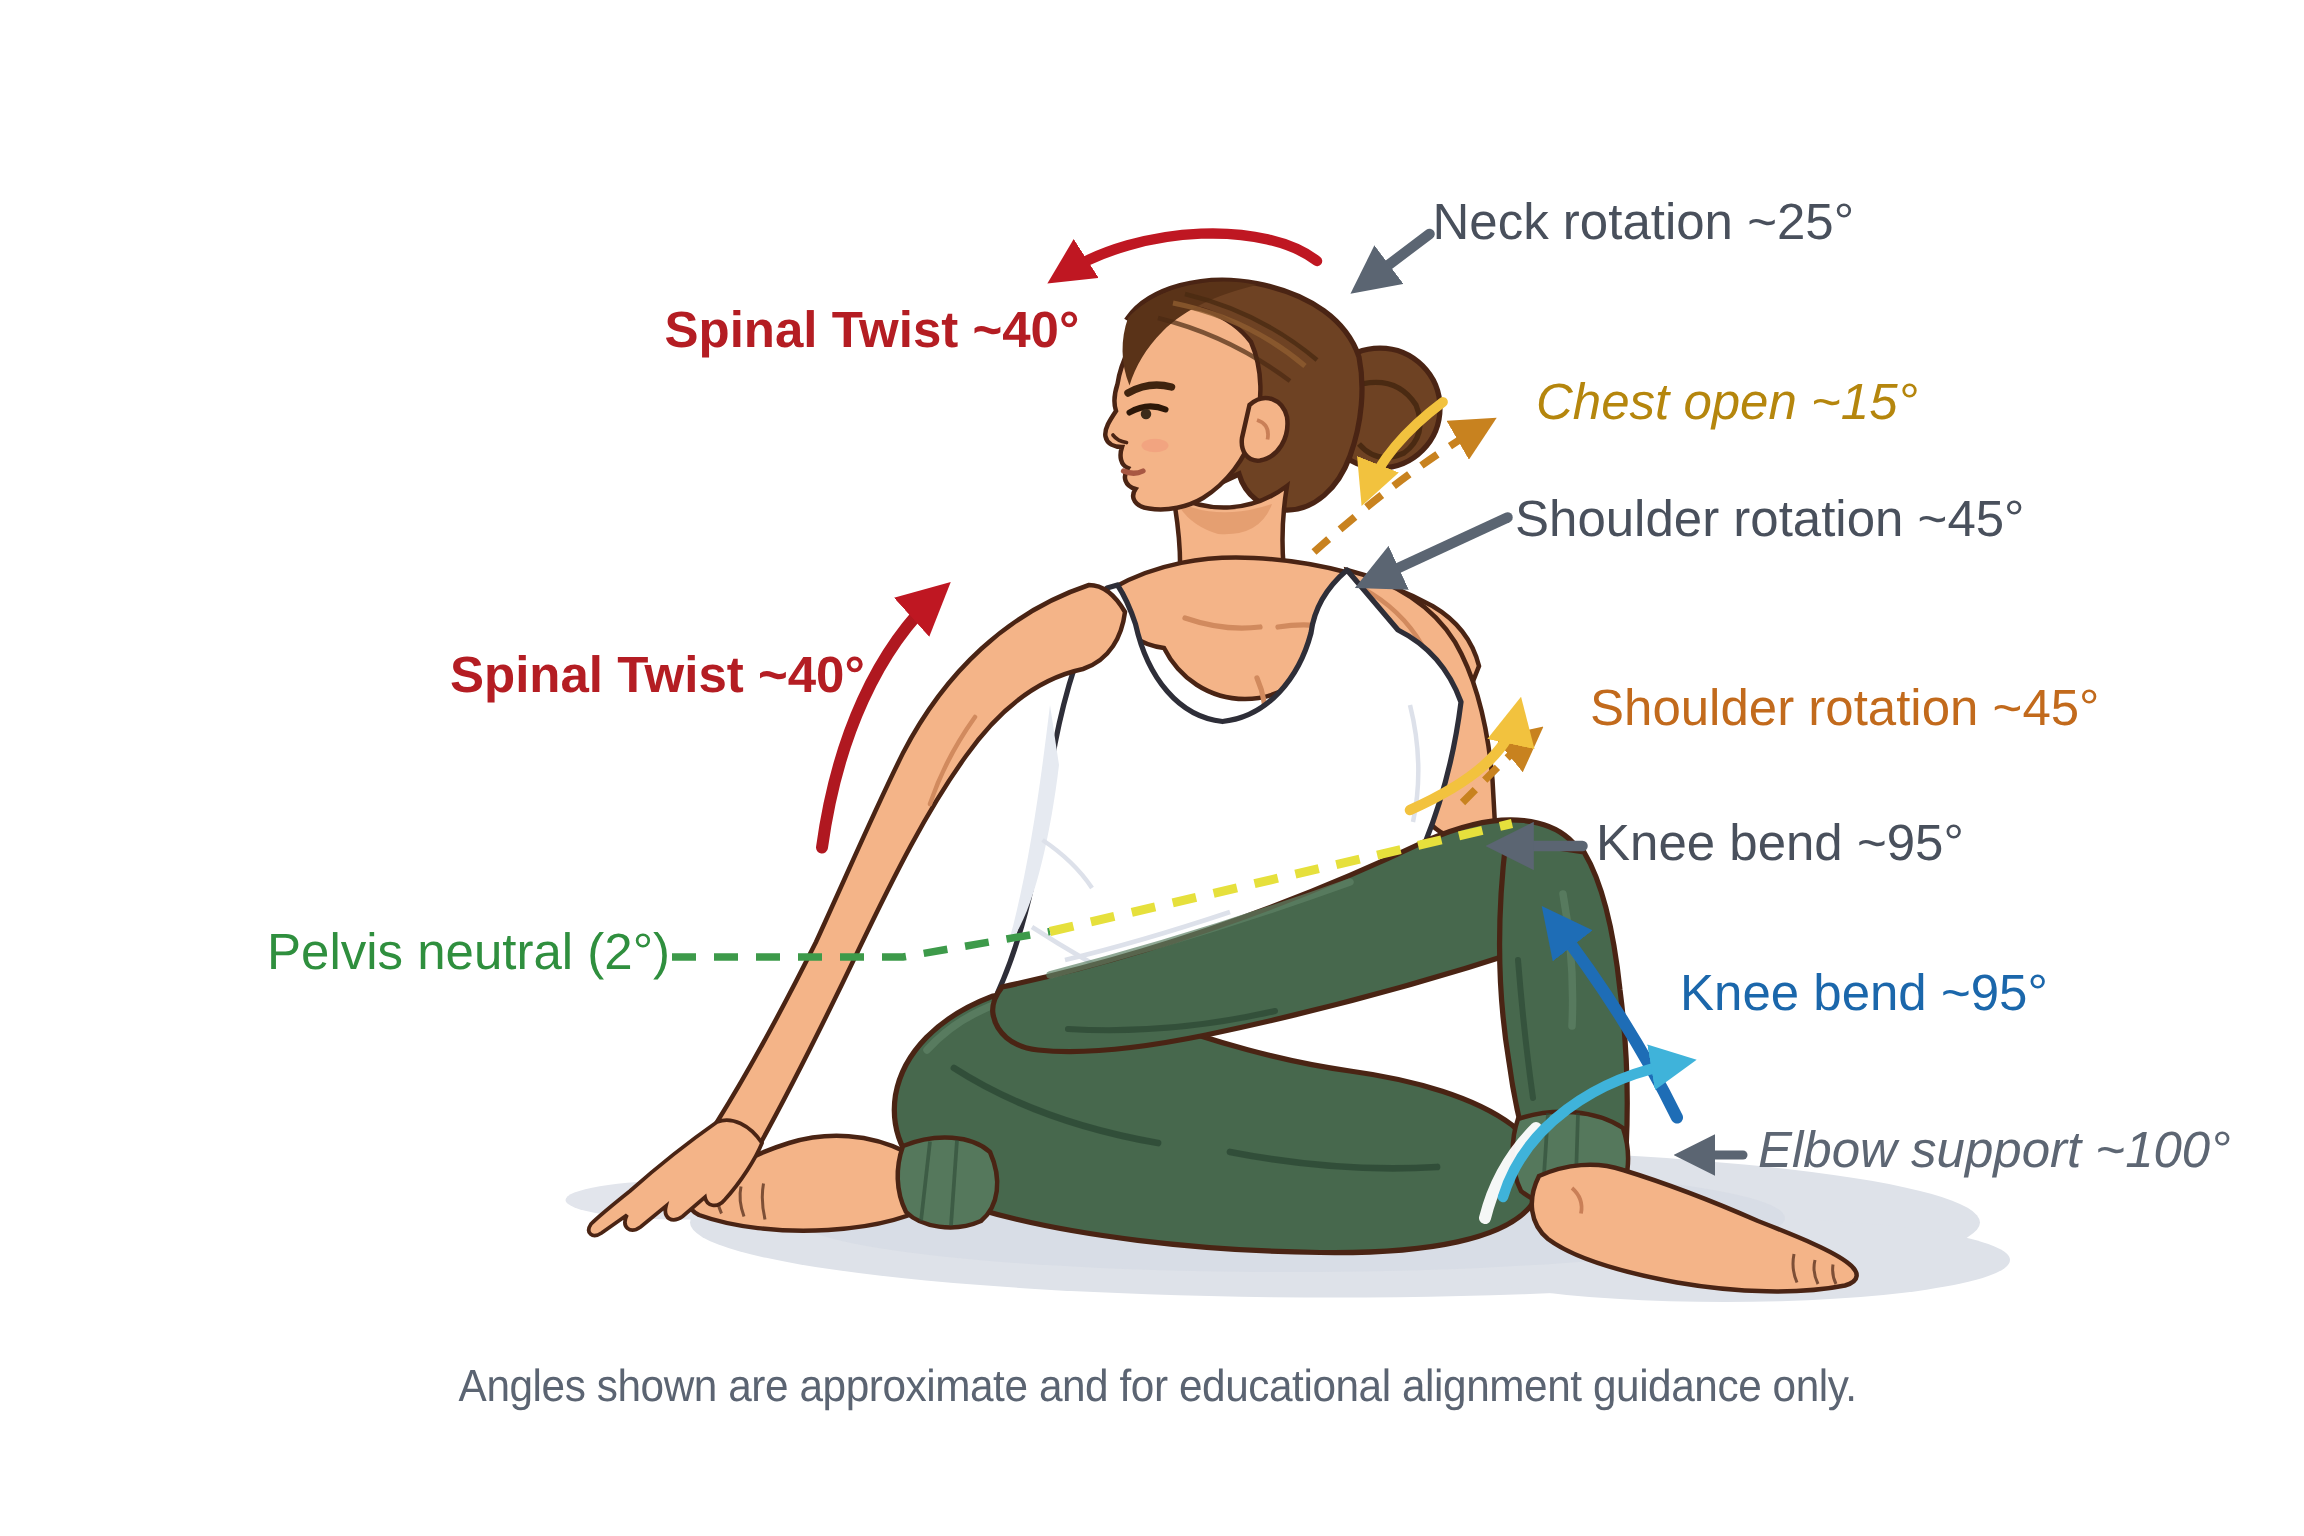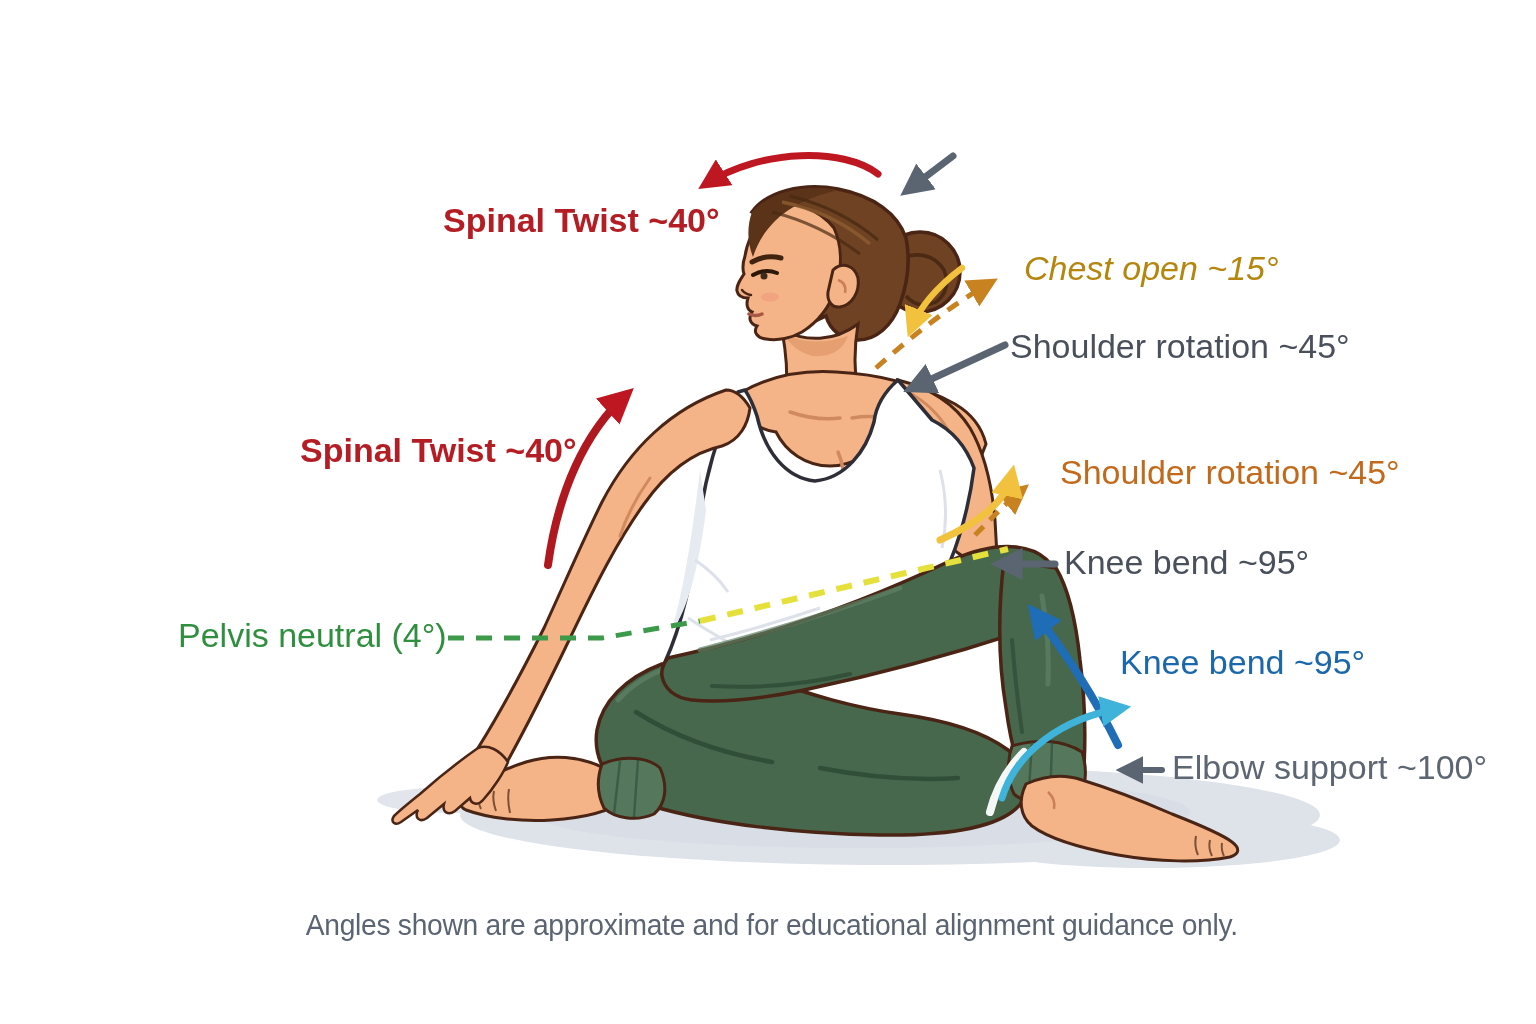--- a/index.html
+++ b/index.html
@@ -20,21 +20,21 @@
   }
   .lbl-neck          {left:955px; top:131px; color:#49505c;}
   .lbl-spinal-top    {left:443px; top:203px; color:#b41d23; font-weight:600;}
   .lbl-chest         {left:1024px;top:251px; color:#b5860d;font-style:italic;}
   .lbl-shoulder-gray {left:1010px;top:329px; color:#49505c;}
   .lbl-spinal-mid    {left:300px; top:433px; color:#b41d23; font-weight:600;}
   .lbl-shoulder-org  {left:1060px;top:455px; color:#c26a1c;}
   .lbl-knee-gray     {left:1064px;top:545px; color:#49505c;}
   .lbl-pelvis        {left:178px; top:618px; color:#2f8f3e;}
   .lbl-knee-blue     {left:1120px;top:645px; color:#1b67ab;}
-  .lbl-elbow         {left:1172px;top:750px; color:#5d6673;}
+  .lbl-elbow         {left:1172px;top:750px; color:#5d6673;font-style:italic;}
   .caption{
     position:absolute;
     left:4px; top:908px; width:100%;
     text-align:center;
     color:#5b6472;
     font-size:30px;
     letter-spacing:-0.3px;
   }
   .caption span{display:inline-block;transform:scaleX(0.94);}
 </style>
@@ -229,27 +229,28 @@
   <path d="M 548,565 C 558,492 585,432 626,395" fill="none" stroke="#b01820" stroke-width="8" stroke-linecap="round" marker-end="url(#ah-red)"></path>
   <path d="M 975,535 C 992,518 1006,503 1022,490" fill="none" stroke="#c8821f" stroke-width="5" stroke-dasharray="12 9" marker-end="url(#ah-orange)"></path>
   <path d="M 940,540 C 980,522 1006,502 1012,474" fill="none" stroke="#f2c23e" stroke-width="7" stroke-linecap="round" marker-end="url(#ah-yellow)"></path>
   <path d="M 1055,564 L 1000,564" fill="none" stroke="#5b6572" stroke-width="7" stroke-linecap="round" marker-end="url(#ah-gray)"></path>
   <path d="M 1118,745 C 1092,692 1062,648 1034,612" fill="none" stroke="#1e6db6" stroke-width="8" stroke-linecap="round" marker-end="url(#ah-blue)"></path>
   <path d="M 990,812 C 996,788 1008,768 1024,752" fill="none" stroke="#ffffff" stroke-width="8" stroke-linecap="round" opacity="0.95"></path>
   <path d="M 1002,798 C 1016,752 1062,718 1122,708" fill="none" stroke="#3fb3da" stroke-width="7" stroke-linecap="round" marker-end="url(#ah-cyan)"></path>
   <path d="M 1162,770 L 1124,770" fill="none" stroke="#5b6572" stroke-width="6" stroke-linecap="round" marker-end="url(#ah-gray)"></path>
 </svg>
 
+  <div class="lbl lbl-neck">Neck rotation ~25°</div>
   <div class="lbl lbl-spinal-top">Spinal Twist ~40°</div>
   <div class="lbl lbl-chest">Chest open ~15°</div>
   <div class="lbl lbl-shoulder-gray">Shoulder rotation ~45°</div>
   <div class="lbl lbl-spinal-mid">Spinal Twist ~40°</div>
   <div class="lbl lbl-shoulder-org">Shoulder rotation ~45°</div>
   <div class="lbl lbl-knee-gray">Knee bend ~95°</div>
-  <div class="lbl lbl-pelvis">Pelvis neutral (4°)</div>
+  <div class="lbl lbl-pelvis">Pelvis neutral (2°)</div>
   <div class="lbl lbl-knee-blue">Knee bend ~95°</div>
   <div class="lbl lbl-elbow">Elbow support ~100°</div>
 
   <div class="caption">
     <span>Angles shown are approximate and for educational alignment guidance only.</span>
   </div>
 
 </div>
 
 </body></html>

